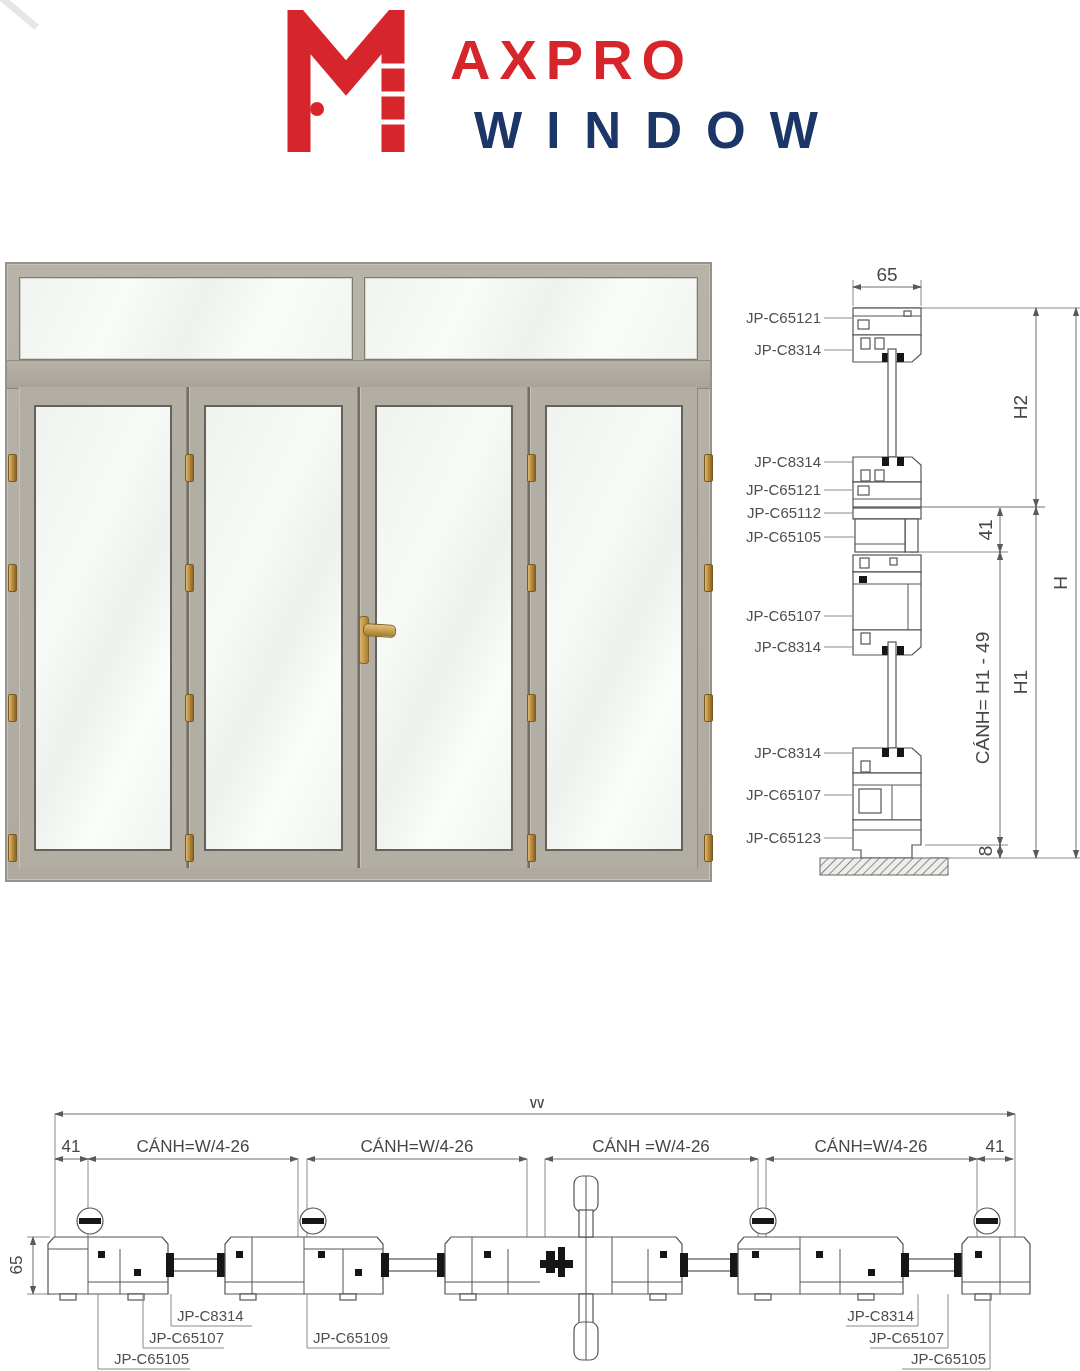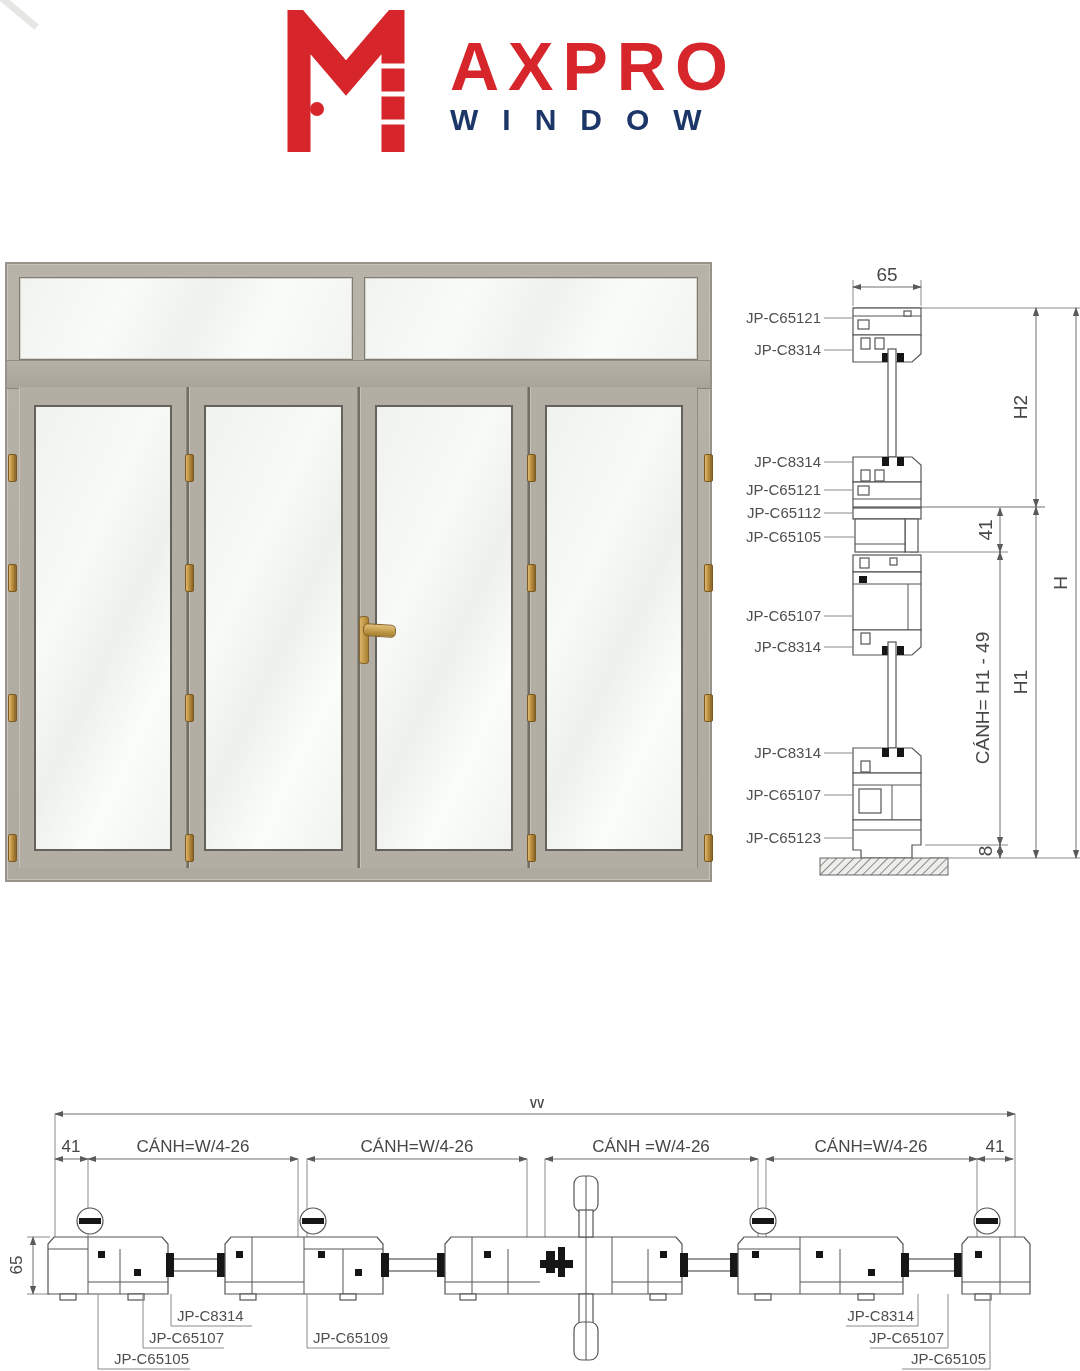--- a/index.html
+++ b/index.html
@@ -1,23 +1,23 @@
 <!DOCTYPE html>
 <html><head>
 <meta charset="utf-8">
 <style>
   html,body{margin:0;padding:0;background:#fff;}
   body{width:1080px;height:1371px;position:relative;overflow:hidden;
        font-family:"Liberation Sans",sans-serif;}
   
   .logo{position:absolute;left:286px;top:6px;width:540px;height:152px;}
   .logo-m{position:absolute;left:0;top:4px;width:160px;height:145px;}
-  .brand-red{position:absolute;left:164px;top:26px;font-size:68px;font-weight:800;
+  .brand-red{position:absolute;left:164px;top:26px;font-size:56px;font-weight:800;
              color:#d6252b;letter-spacing:9px;line-height:1;}
-  .brand-blue{position:absolute;left:164px;top:99px;font-size:30px;font-weight:700;
+  .brand-blue{position:absolute;left:188px;top:99px;font-size:51px;font-weight:700;
               color:#1c3668;letter-spacing:24px;line-height:1;}
   .corner-mark{position:absolute;left:-12px;top:6px;width:55px;height:7px;background:#dcdcda;
                transform:rotate(40deg);opacity:.7;}
   
   .door{position:absolute;left:5px;top:262px;width:707px;height:620px;box-sizing:border-box;
         background:linear-gradient(#b7b3a9,#aeaaa0);border:2px solid #97938a;
         box-shadow:inset 0 0 0 1px #c6c2b8;}
   .transom{position:absolute;left:12px;top:13px;right:12px;height:83px;display:flex;gap:11px;}
   .pane{flex:1;background:linear-gradient(115deg,#f0f3f0 0%,#f9fbf9 30%,#eef1ee 52%,#fafcfa 72%,#f1f4f1 100%);
         border:1px solid #7e7b73;box-shadow:inset 0 0 0 1px #d6d4cb;}

